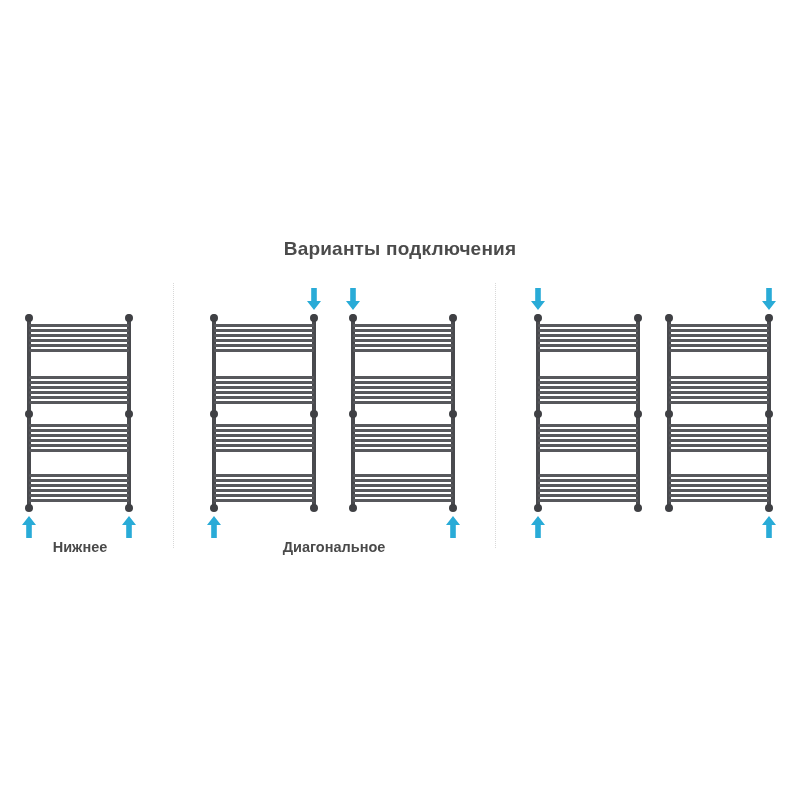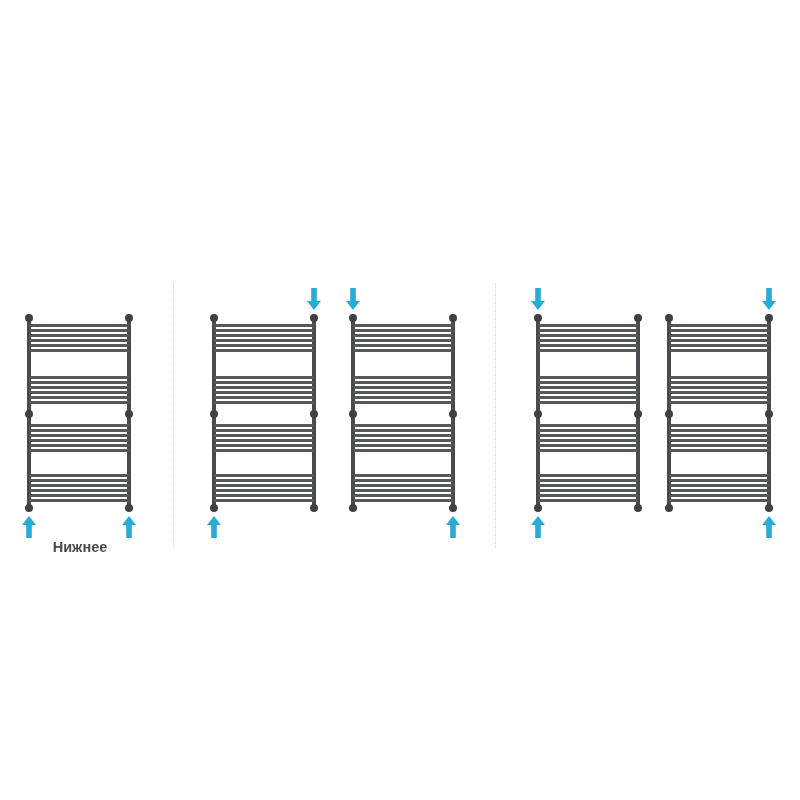--- a/index.html
+++ b/index.html
@@ -77,20 +77,21 @@
     font-size: 14.5px;
     font-weight: 600;
     color: #4a4a4a;
   }
 </style>
 </head>
 <body>
 
 <div class="canvas">
 
+  <div class="title">Варианты подключения</div>
 
   <div class="divider" style="left:173px"></div>
   <div class="divider" style="left:495px"></div>
 
   <div class="radiator" style="left:27px">
       <div class="rail" style="left: 0px;"></div>
       <div class="dot" style="left: -2px; top: 2px;"></div>
       <div class="dot" style="left: -2px; top: 98px;"></div>
       <div class="dot" style="left: -2px; top: 192px;"></div>
       <div class="rail" style="left: 100px;"></div>
@@ -283,14 +284,15 @@
       <div class="rung" style="top: 187px;"></div>
       <div class="arrow" style="left: 95px; top: -24px;"><svg width="14" height="22" viewBox="0 0 14 22">
           <polygon points="7,22 0,13 4.2,13 4.2,0 9.8,0 9.8,13 14,13" fill="#29abd7"></polygon>
         </svg></div>
       <div class="arrow" style="left: 95px; top: 204px;"><svg width="14" height="22" viewBox="0 0 14 22">
           <polygon points="7,0 14,9 9.8,9 9.8,22 4.2,22 4.2,9 0,9" fill="#29abd7"></polygon>
         </svg></div>
     </div>
 
   <div class="option-label" style="left:-20px">Нижнее</div>
+  <div class="option-label" style="left:234px">Диагональное</div>
 
 </div>
 
 </body></html>

